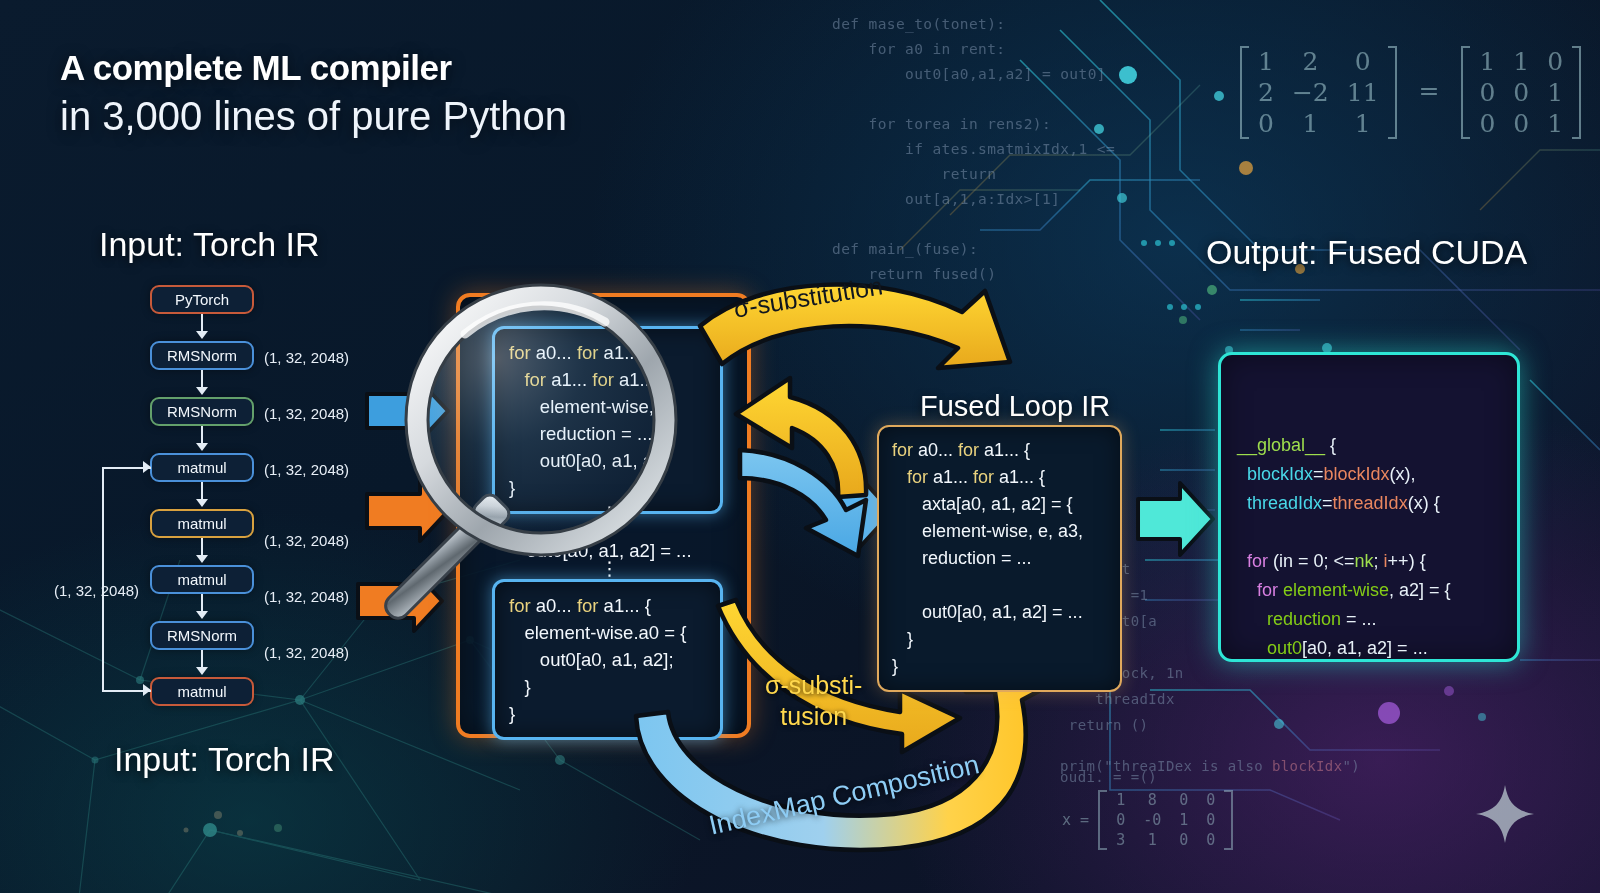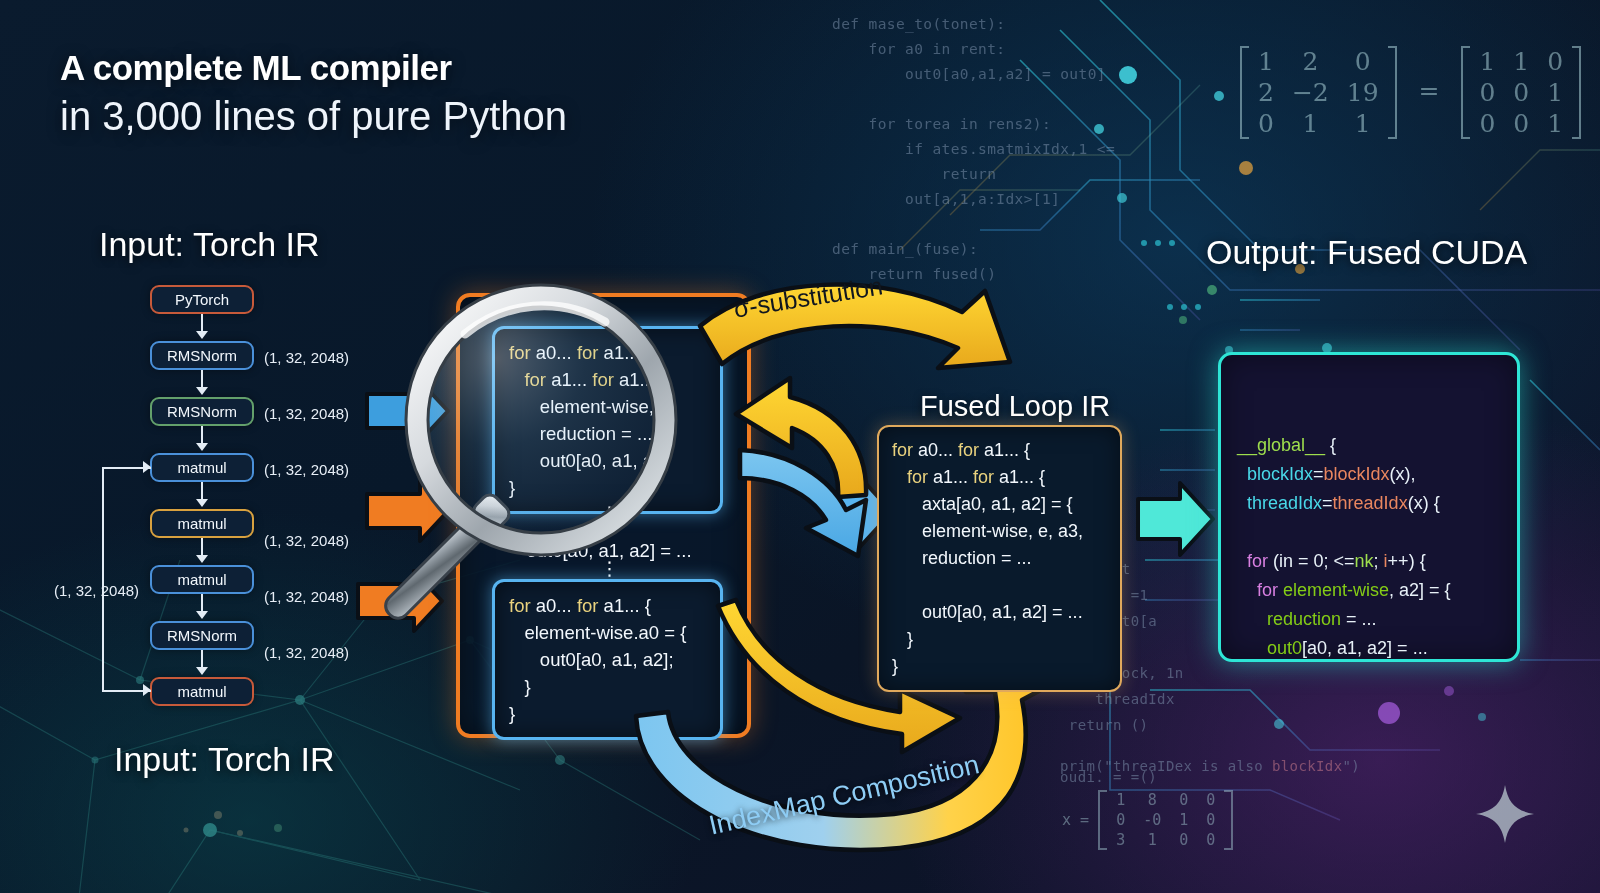--- a/index.html
+++ b/index.html
@@ -323,21 +323,21 @@
       <table>
           <tbody>
         <tr>
           <td>1</td>
           <td>2</td>
           <td>0</td>
         </tr>
         <tr>
           <td>2</td>
           <td>−2</td>
-          <td>19</td>
+          <td>11</td>
         </tr>
         <tr>
           <td>0</td>
           <td>1</td>
           <td>1</td>
         </tr>
       </tbody>
         </table>
       <span class="brk r"></span>
     </span>
@@ -561,20 +561,22 @@
       <path fill="url(#mixg)" d="M636 716
                C640 800, 760 862, 900 848
                C990 838, 1040 790, 1022 700
                L1052 684 L1012 626 L966 692 L995 692
                C1008 764, 964 806, 894 814
                C772 826, 674 772, 668 712 Z"></path>
     </g>
   </svg>
 
   <div class="arrow-label" id="lbl-sigma-top">σ-substitution</div>
+  <div class="arrow-label" id="lbl-sigma-bottom" style="white-space:pre">σ-substi-
+tusion</div>
   <div class="arrow-label" id="lbl-indexmap">IndexMap Composition</div>
 
   <div id="fused-title">Fused Loop IR</div>
   <div id="fused-card"><span class="kw-for">for</span> a0... <span class="kw-for">for</span> a1... {
    <span class="kw-for">for</span> a1... <span class="kw-for">for</span> a1... {
       axta[a0, a1, a2] = {
       element-wise, e, a3,
       reduction = ...
 
       out0[a0, a1, a2] = ...

